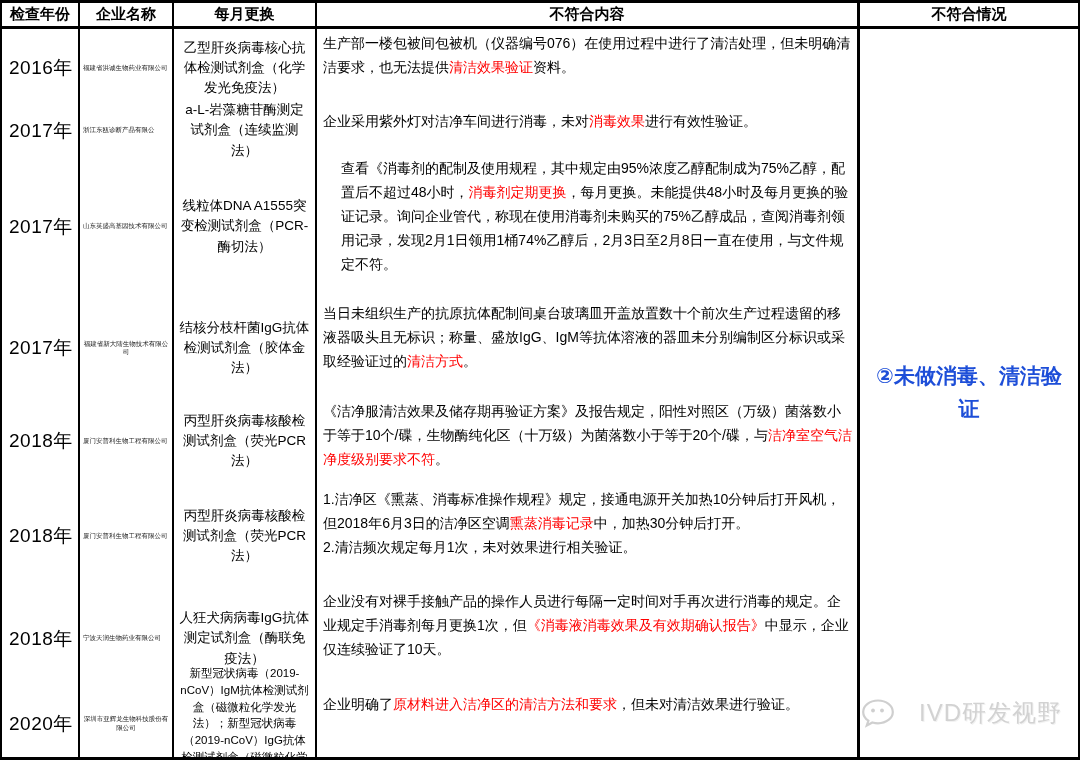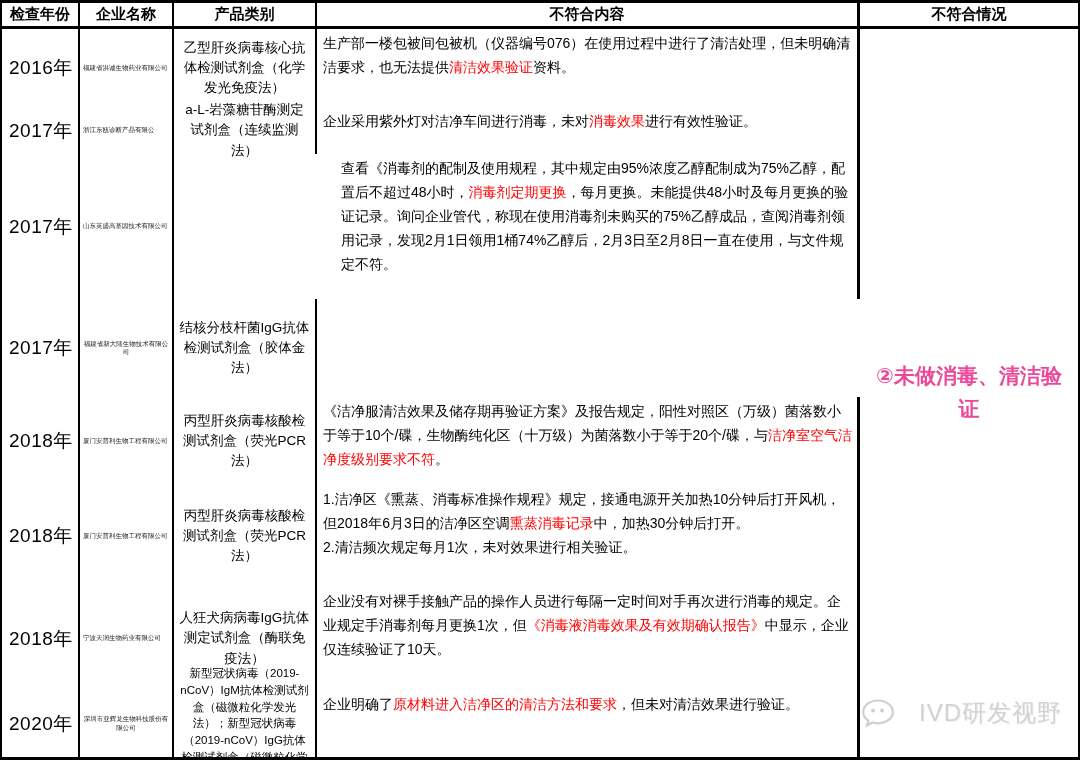--- a/index.html
+++ b/index.html
@@ -16,57 +16,59 @@
   .br3{border-right:3px solid #000;}
   .cell{box-sizing:border-box;overflow:visible;color:#000;}
   .year{grid-column:1;display:flex;align-items:center;padding-left:7px;font-size:19px;letter-spacing:0.5px;}
   .company{grid-column:2;display:flex;align-items:center;font-size:6.5px;color:#222;
            padding:0 3px;line-height:1.25;}
   .product{grid-column:3;display:flex;align-items:center;font-size:13.5px;line-height:1.5;padding:12px 5px;}
   .product.small{font-size:11.5px;line-height:1.45;}
   .content{grid-column:4;font-size:14px;line-height:24px;padding:2px 3px 0 6px;white-space:pre-wrap;}
   .content .red{color:#ff0000;}
   #summary{grid-column:5;grid-row:2 / span 8;display:flex;align-items:center;justify-content:center;}
-  #summary .stext{color:#ec4899;font-weight:bold;font-size:21px;line-height:1.55;text-align:center;padding:0 11px;}
+  #summary .stext{color:#1d4ed8;font-weight:bold;font-size:21px;line-height:1.55;text-align:center;padding:0 11px;}
   #watermark{position:absolute;right:16px;bottom:28px;display:flex;align-items:center;gap:23px;
              color:#d2d2d2;font-size:24px;letter-spacing:1px;text-shadow:1px 1px 0 #f2f2f2;z-index:5;}
   #watermark svg{display:block;}
 </style>
 </head>
 <body>
 
 <div id="page">
   <div id="tbl">
     <div class="hcell br2">检查年份</div>
     <div class="hcell br2">企业名称</div>
-    <div class="hcell br2">产品类别</div>
+    <div class="hcell br2">每月更换</div>
     <div class="hcell br3">不符合内容</div>
     <div class="hcell">不符合情况</div>
 
     <div id="summary" class="cell">
       <div class="stext">②未做消毒、清洁验证</div>
     </div>
 
   <div class="cell year br2" style="grid-row: 2;">2016年</div>
   <div class="cell company br2" style="grid-row: 2;">福建省洪诚生物药业有限公司</div>
   <div class="cell product br2" style="grid-row: 2;">乙型肝炎病毒核心抗体检测试剂盒（化学发光免疫法）</div>
   <div class="cell content br3" style="grid-row: 2;"><span>生产部一楼包被间包被机（仪器编号076）在使用过程中进行了清洁处理，但未明确清洁要求，也无法提供</span><span class="red">清洁效果验证</span><span>资料。</span></div>
 
   <div class="cell year br2" style="grid-row: 3;">2017年</div>
   <div class="cell company br2" style="grid-row: 3;">浙江东瓯诊断产品有限公</div>
   <div class="cell product br2" style="grid-row: 3;">a-L-岩藻糖苷酶测定试剂盒（连续监测法）</div>
   <div class="cell content br3" style="grid-row: 3;"><span>企业采用紫外灯对洁净车间进行消毒，未对</span><span class="red">消毒效果</span><span>进行有效性验证。</span></div>
 
   <div class="cell year br2" style="grid-row: 4;">2017年</div>
   <div class="cell company br2" style="grid-row: 4;">山东英盛高基因技术有限公司</div>
+  <div class="cell product br2" style="grid-row: 4;">线粒体DNA A1555突变检测试剂盒（PCR-酶切法）</div>
   <div class="cell content br3" style="grid-row: 4; padding-left: 24px;"><span>查看《消毒剂的配制及使用规程，其中规定由95%浓度乙醇配制成为75%乙醇，配置后不超过48小时，</span><span class="red">消毒剂定期更换</span><span>，每月更换。未能提供48小时及每月更换的验证记录。询问企业管代，称现在使用消毒剂未购买的75%乙醇成品，查阅消毒剂领用记录，发现2月1日领用1桶74%乙醇后，2月3日至2月8日一直在使用，与文件规定不符。</span></div>
 
   <div class="cell year br2" style="grid-row: 5;">2017年</div>
   <div class="cell company br2" style="grid-row: 5;">福建省新大陆生物技术有限公司</div>
   <div class="cell product br2" style="grid-row: 5;">结核分枝杆菌IgG抗体检测试剂盒（胶体金法）</div>
+  <div class="cell content br3" style="grid-row: 5;"><span>当日未组织生产的抗原抗体配制间桌台玻璃皿开盖放置数十个前次生产过程遗留的移液器吸头且无标识；称量、盛放IgG、IgM等抗体溶液的器皿未分别编制区分标识或采取经验证过的</span><span class="red">清洁方式</span><span>。</span></div>
 
   <div class="cell year br2" style="grid-row: 6;">2018年</div>
   <div class="cell company br2" style="grid-row: 6;">厦门安普利生物工程有限公司</div>
   <div class="cell product br2" style="grid-row: 6;">丙型肝炎病毒核酸检测试剂盒（荧光PCR法）</div>
   <div class="cell content br3" style="grid-row: 6;"><span>《洁净服清洁效果及储存期再验证方案》及报告规定，阳性对照区（万级）菌落数小于等于10个/碟，生物酶纯化区（十万级）为菌落数小于等于20个/碟，与</span><span class="red">洁净室空气洁净度级别要求不符</span><span>。</span></div>
 
   <div class="cell year br2" style="grid-row: 7;">2018年</div>
   <div class="cell company br2" style="grid-row: 7;">厦门安普利生物工程有限公司</div>
   <div class="cell product br2" style="grid-row: 7;">丙型肝炎病毒核酸检测试剂盒（荧光PCR法）</div>
   <div class="cell content br3" style="grid-row: 7;"><span>1.洁净区《熏蒸、消毒标准操作规程》规定，接通电源开关加热10分钟后打开风机，但2018年6月3日的洁净区空调</span><span class="red">熏蒸消毒记录</span><span>中，加热30分钟后打开。

